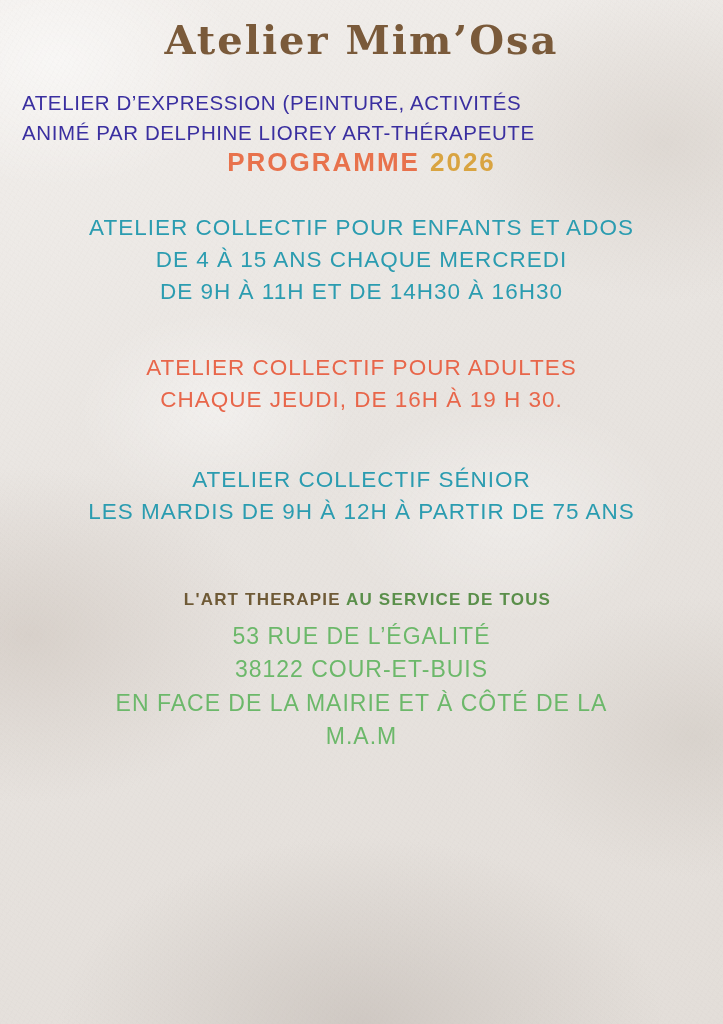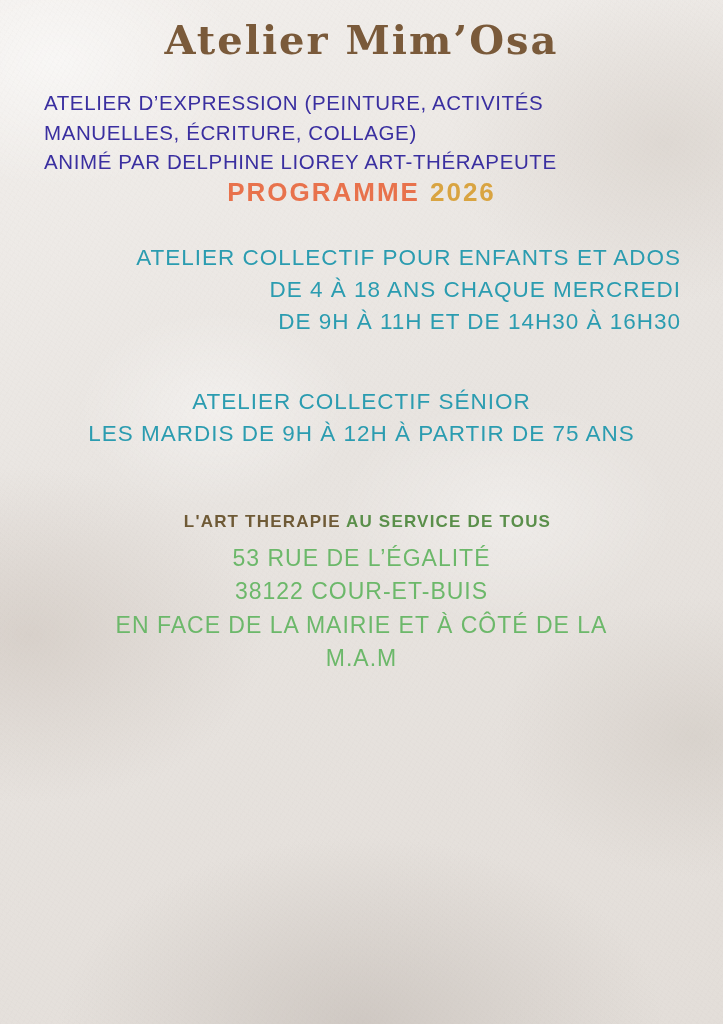--- a/index.html
+++ b/index.html
@@ -41,21 +41,21 @@
       repeating-linear-gradient(37deg, rgba(160,150,142,0.06) 0px, rgba(160,150,142,0.06) 1px, rgba(255,255,255,0) 1px, rgba(255,255,255,0) 4px),
       repeating-linear-gradient(118deg, rgba(150,140,132,0.05) 0px, rgba(150,140,132,0.05) 1px, rgba(255,255,255,0) 1px, rgba(255,255,255,0) 5px);
   }
 
   .content {
     position: relative;
     z-index: 2;
     width: 100%;
     height: 100%;
     box-sizing: border-box;
-    padding: 0 42px;
+    padding: 0 20px;
     text-align: center;
   }
 
   .title {
     font-family: "DejaVu Serif", serif;
     font-size: 40px;
     letter-spacing: 2px;
     color: #7a5a3a;
     font-weight: 700;
     padding-top: 18px;
@@ -92,21 +92,21 @@
   }
 
   .block {
     margin-top: 30px;
     line-height: 1.42;
     letter-spacing: 1px;
     font-weight: 500;
   }
   .block .line { display: block; }
 
-  .block-kids { color: #2b9cb0; font-size: 22.5px; margin-top: 34px; text-align: right; }
+  .block-kids { color: #2b9cb0; font-size: 22.5px; margin-top: 34px; }
   .block-adults { color: #e8664a; font-size: 22.5px; margin-top: 44px; }
   .block-senior { color: #2b9cb0; font-size: 22.5px; margin-top: 48px; }
 
   .inscription {
     margin-top: 52px;
     color: #8a6a2f;
     font-size: 20px;
     letter-spacing: 2px;
     font-weight: 700;
   }
@@ -143,34 +143,37 @@
 
 <div class="poster">
   <div class="grain"></div>
 
   <div class="content">
 
     <div class="title">Atelier Mim’Osa</div>
 
     <div class="intro">
       <span class="line">ATELIER D’EXPRESSION (PEINTURE, ACTIVITÉS</span>
-      <span class="line">MANUELLES, ÉCRITURE, COLLAGE)</span>
       <span class="line">ANIMÉ PAR DELPHINE LIOREY  ART-THÉRAPEUTE</span>
     </div>
 
     <div class="programme">
       <span class="word">PROGRAMME</span><span class="year">2026</span>
     </div>
 
     <div class="block block-kids">
       <span class="line">ATELIER COLLECTIF POUR ENFANTS ET ADOS</span>
-      <span class="line">DE 4 À 18 ANS CHAQUE MERCREDI</span>
+      <span class="line">DE 4 À 15 ANS CHAQUE MERCREDI</span>
       <span class="line">DE 9H À 11H ET DE 14H30 À 16H30</span>
     </div>
 
+    <div class="block block-adults">
+      <span class="line">ATELIER COLLECTIF POUR ADULTES</span>
+      <span class="line">CHAQUE JEUDI, DE 16H À 19 H 30.</span>
+    </div>
 
     <div class="block block-senior">
       <span class="line">ATELIER COLLECTIF SÉNIOR</span>
       <span class="line">LES MARDIS DE 9H À 12H À PARTIR DE 75 ANS</span>
     </div>
 
 
     <div class="slogan">
       <span class="part-a">L'ART THERAPIE </span><span class="part-b">AU SERVICE DE TOUS</span>
     </div>

